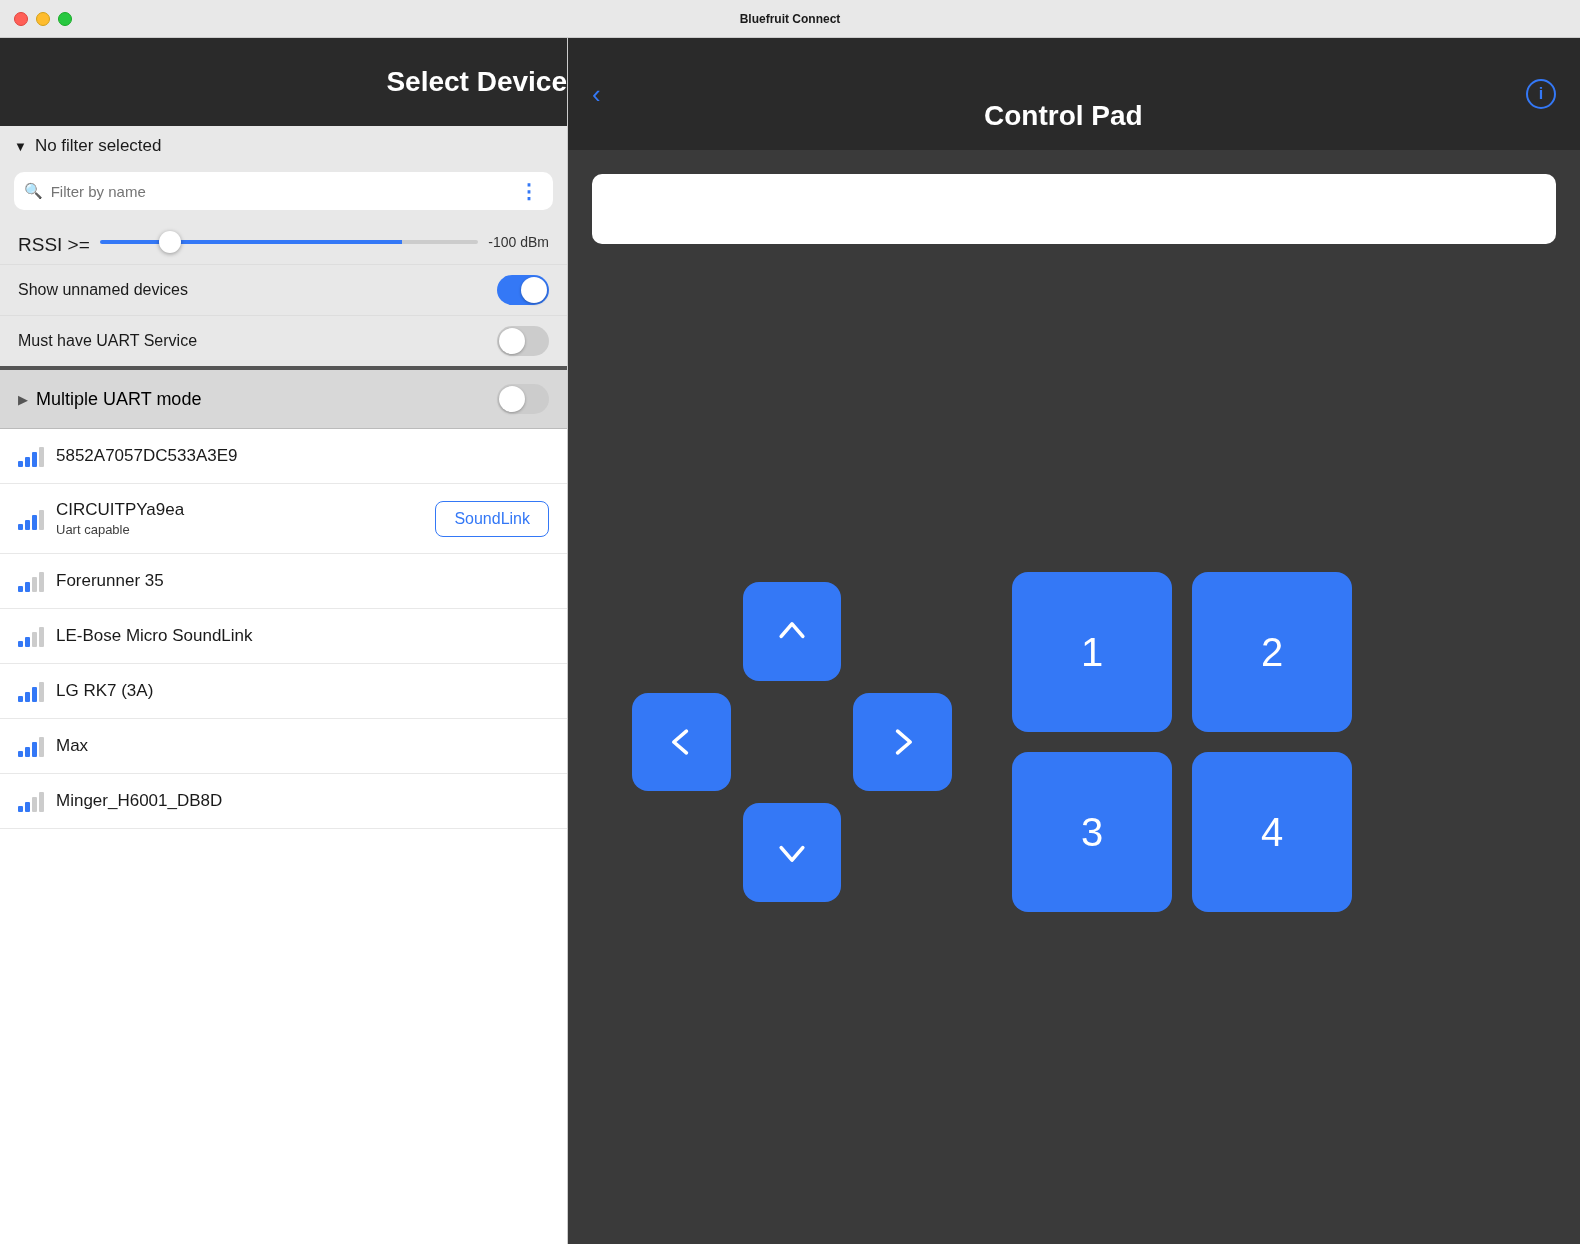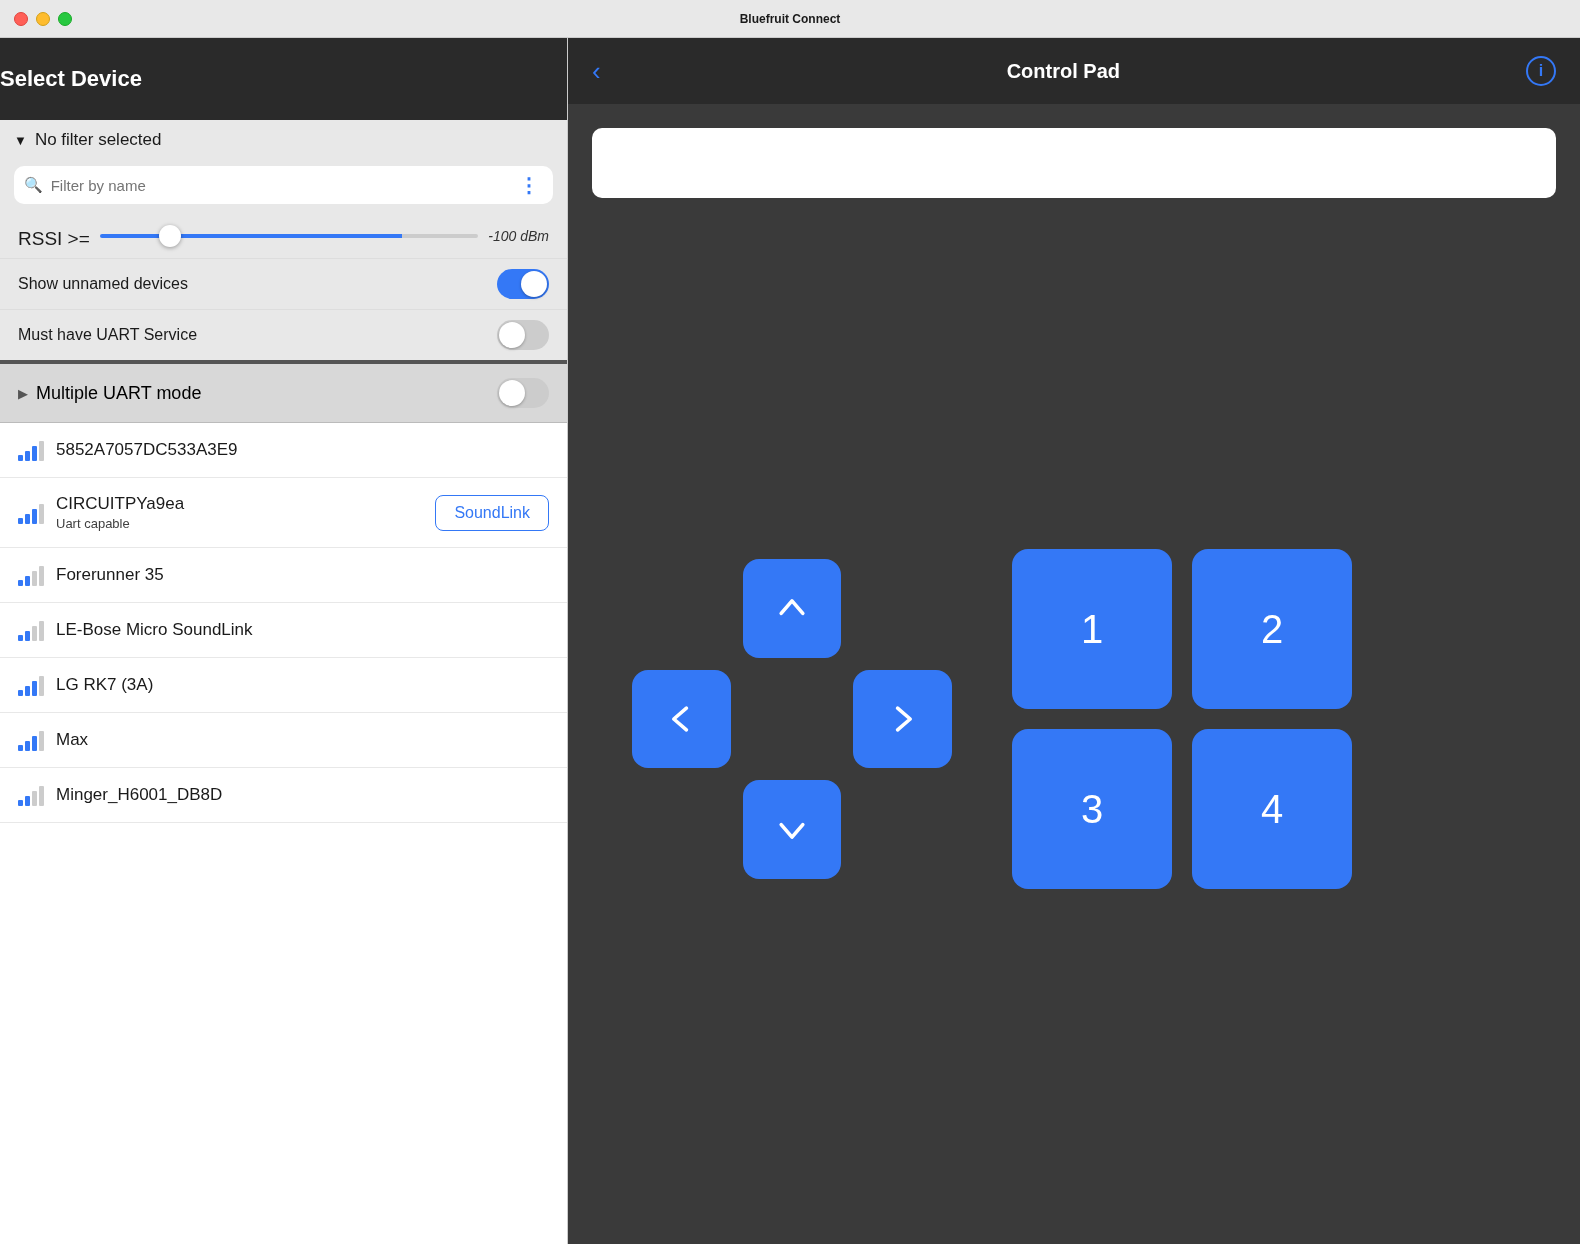--- a/index.html
+++ b/index.html
@@ -60,22 +60,22 @@
       background: #f0f0f0;
       display: flex;
       flex-direction: column;
       border-right: 1px solid #ccc;
       flex-shrink: 0;
     }
 
     .left-header {
       background: #2a2a2a;
       color: white;
-      text-align: left;
-      font-size: 22px;
+      text-align: right;
+      font-size: 28px;
       font-weight: 700;
       padding: 28px 0;
     }
 
     .filter-section {
       background: #e8e8e8;
       border-bottom: 2px solid #555;
     }
 
     .no-filter-row {
@@ -142,21 +142,21 @@
     }
     .rssi-slider::-webkit-slider-thumb {
       -webkit-appearance: none;
       width: 22px;
       height: 22px;
       border-radius: 50%;
       background: white;
       box-shadow: 0 1px 4px rgba(0,0,0,0.35);
       cursor: pointer;
     }
-    .rssi-value { font-size: 14px; white-space: nowrap; color: #333; font-style: italic; }
+    .rssi-value { font-size: 14px; white-space: nowrap; color: #333; }
 
     .toggle-row {
       display: flex;
       align-items: center;
       justify-content: space-between;
       padding: 10px 18px;
       font-size: 16px;
       color: #1a1a1a;
       border-top: 1px solid #ddd;
     }
@@ -282,23 +282,24 @@
     .back-btn {
       color: #3478f6;
       font-size: 26px;
       background: none;
       border: none;
       cursor: pointer;
       font-weight: 300;
       line-height: 1;
     }
     .control-pad-title {
-      font-size: 20px;
+      font-size: 28px;
       font-weight: 700;
       color: white;
+      margin-top: 44px;
     }
     .info-btn {
       width: 30px;
       height: 30px;
       border-radius: 50%;
       border: 2px solid #3478f6;
       color: #3478f6;
       background: none;
       font-size: 16px;
       font-weight: 700;

